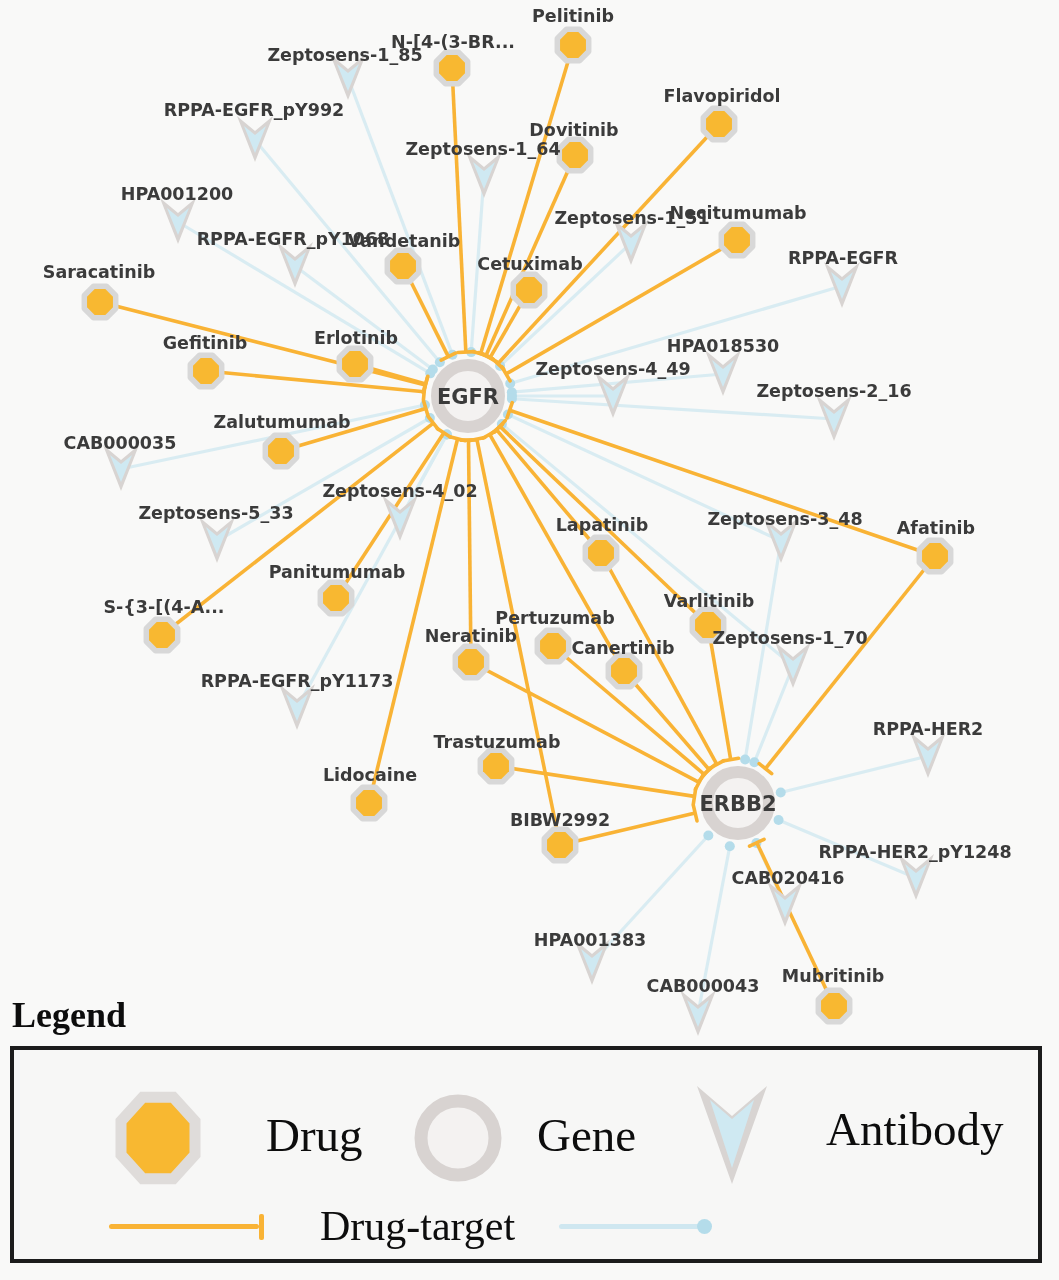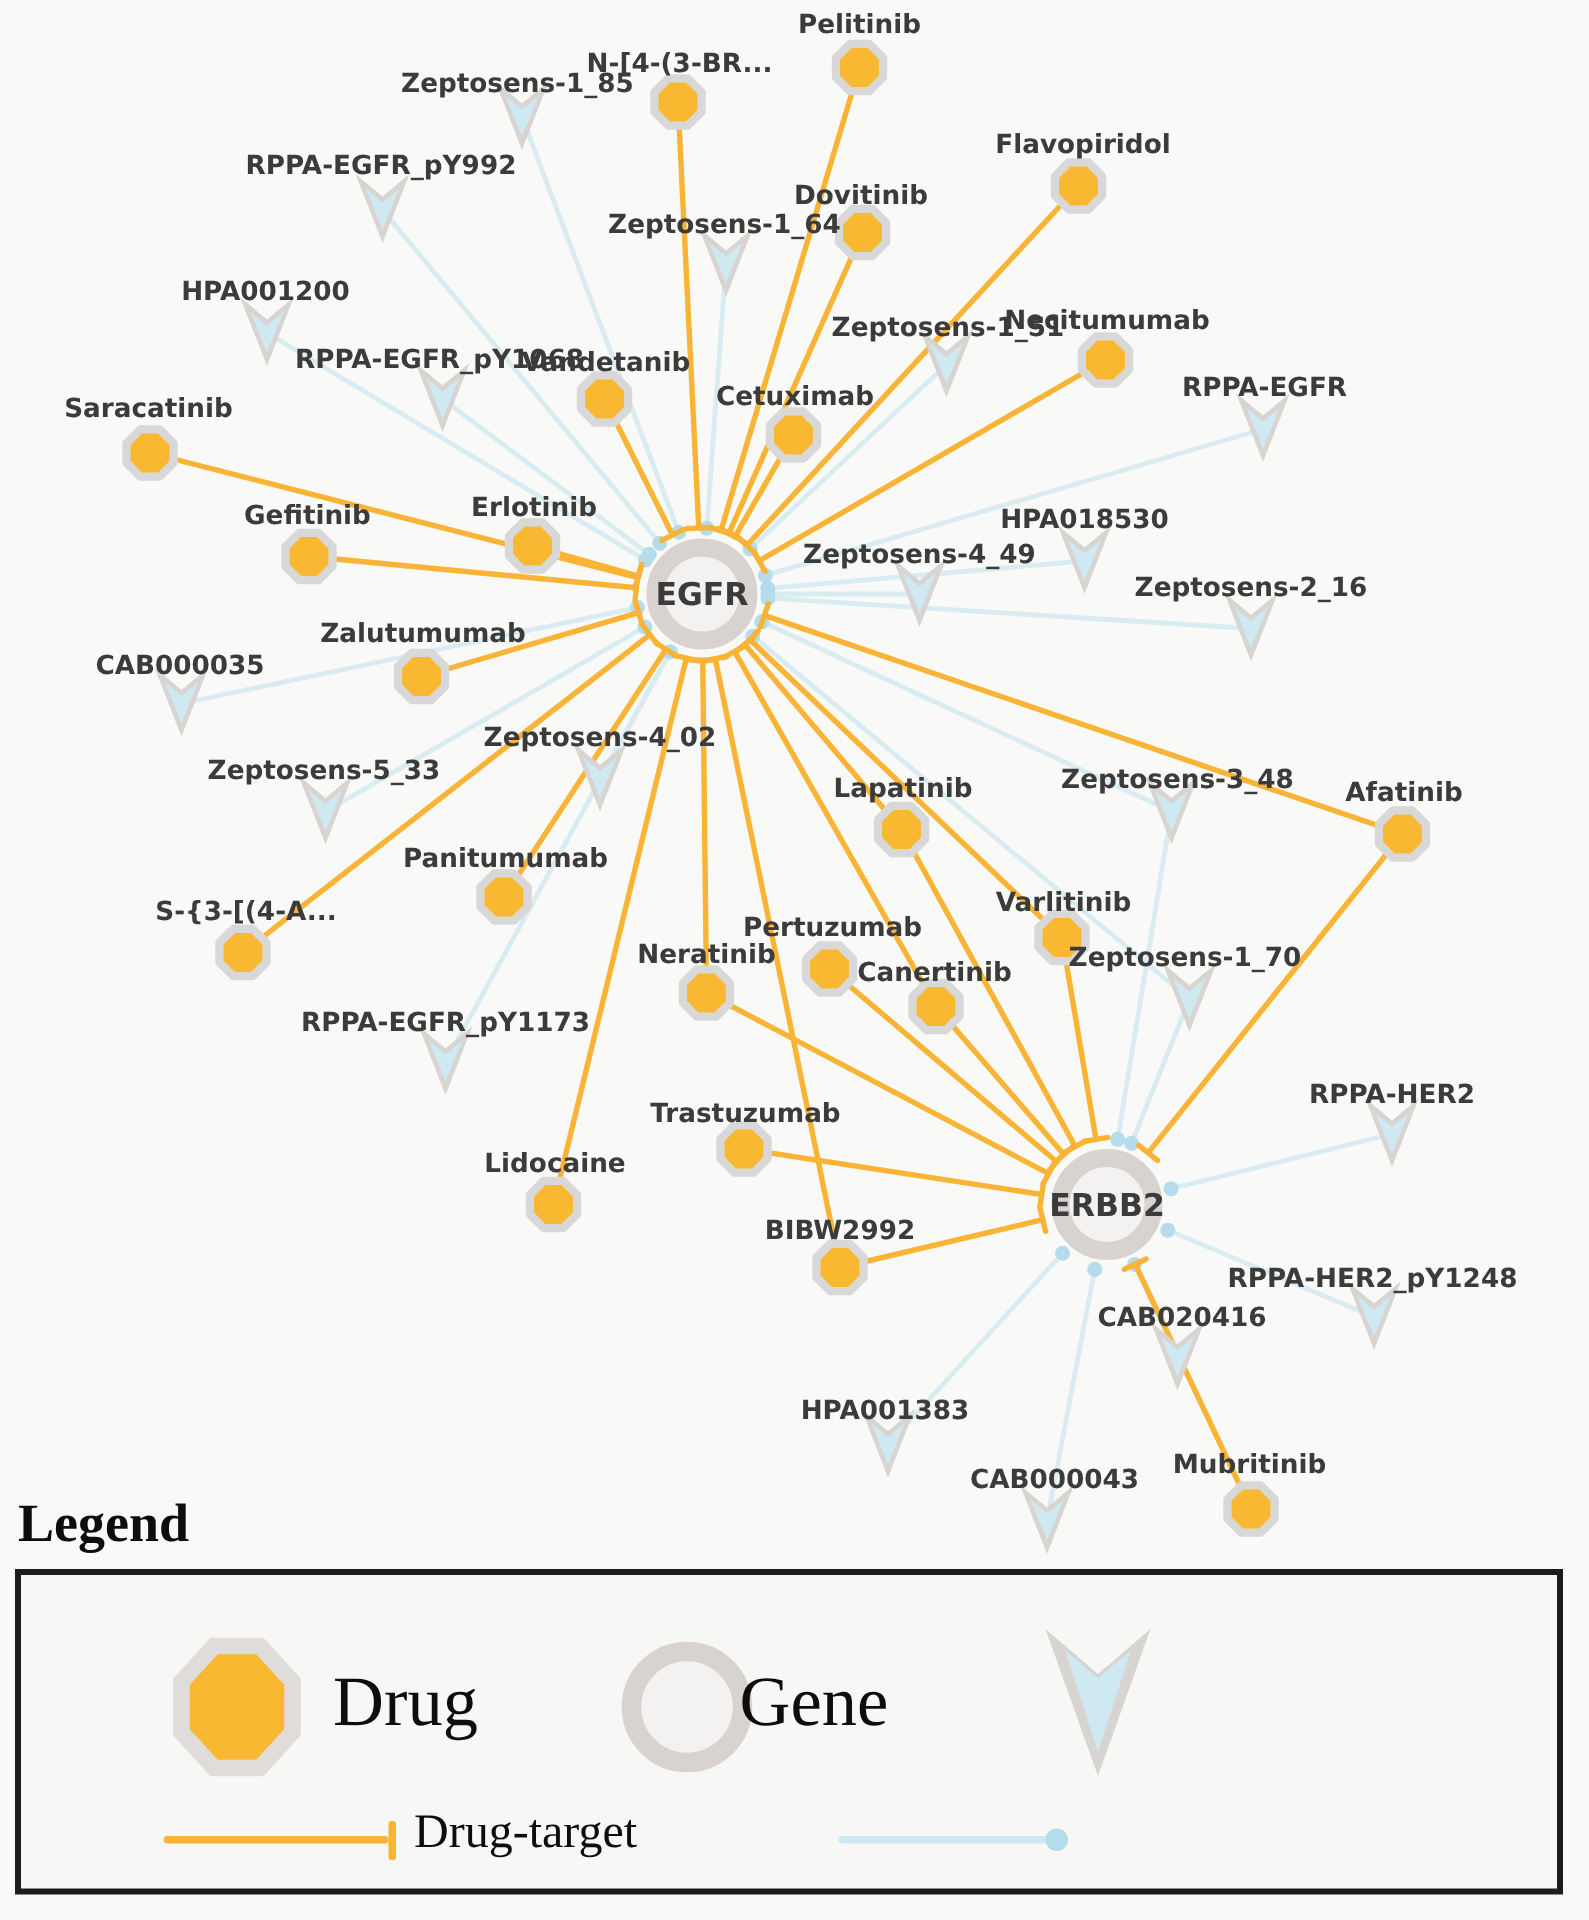--- a/index.html
+++ b/index.html
@@ -5,23 +5,23 @@
   html,body{margin:0;padding:0;background:#f9f9f8;}
   #stage{position:relative;width:1059px;height:1280px;background:#f9f9f8;overflow:hidden;
          font-family:"DejaVu Sans",sans-serif;}
   #graph{position:absolute;left:0;top:0;}
   .net-label{font-family:"DejaVu Sans",sans-serif;font-weight:bold;}
   
   #legend-title{position:absolute;left:12px;top:994px;font:bold 36px "Liberation Serif",serif;color:#0d0d0d;text-align:center;}
   #legend-box{position:absolute;left:10px;top:1046px;width:1024px;height:209px;
               border:4px solid #1c1c1c;background:#f7f7f6;}
   .lg-abs{position:absolute;}
-  .lg-text{font-family:"Liberation Serif",serif;color:#0d0d0d;white-space:nowrap;}
+  .lg-text{font-family:"Liberation Serif",serif;color:#0d0d0d;white-space:nowrap;margin-left:44px;}
   .lg-big{font-size:47px;}
-  .lg-mid{font-size:32px;}
+  .lg-mid{font-size:42px;}
   .lg-line-orange{position:absolute;height:5px;border-radius:3px;}
   .lg-line-blue{position:absolute;height:5px;border-radius:3px;}
   .lg-tee{position:absolute;width:5px;height:26px;border-radius:2px;}
   .lg-dot{position:absolute;width:15px;height:15px;border-radius:50%;}
 </style>
 </head>
 <body>
 
 <div id="stage">
   <svg id="graph" width="1059" height="1280" viewBox="0 0 1059 1280">
@@ -255,20 +255,21 @@
 
     <svg class="lg-abs" style="left:394px;top:38px" width="100" height="100">
       <circle id="lg-gene-ring" cx="50" cy="50" r="37" stroke-width="13" fill="#f4f2f1" stroke="#d8d3d1"></circle>
     </svg>
     <div class="lg-text lg-big lg-abs" style="left:479px;top:58px">Gene</div>
 
     <svg class="lg-abs" style="left:676px;top:26px" width="84" height="116">
       <polygon id="lg-ab-outer" points="7,10 42,40 77,10 42,108" fill="#d8d4d2"></polygon>
       <polygon id="lg-ab-inner" points="20,24 42,43 64,24 42,92" fill="#cfe9f2"></polygon>
     </svg>
+    <div class="lg-text lg-big lg-abs" style="left:768px;top:52px">Antibody</div>
 
     <div class="lg-line-orange lg-abs" id="lg-edge-orange" style="left: 95px; top: 174px; width: 150px; background: rgb(249, 179, 53);"></div>
     <div class="lg-tee lg-abs" id="lg-edge-tee" style="left: 245px; top: 164px; background: rgb(249, 179, 53);"></div>
     <div class="lg-text lg-mid lg-abs" style="left:262px;top:152px">Drug-target</div>
 
     <div class="lg-line-blue lg-abs" id="lg-edge-blue" style="left: 545px; top: 174px; width: 140px; background: rgb(207, 231, 240);"></div>
     <div class="lg-dot lg-abs" id="lg-edge-dot" style="left: 683px; top: 169px; background: rgb(180, 220, 234);"></div>
   </div>
 </div>
 

